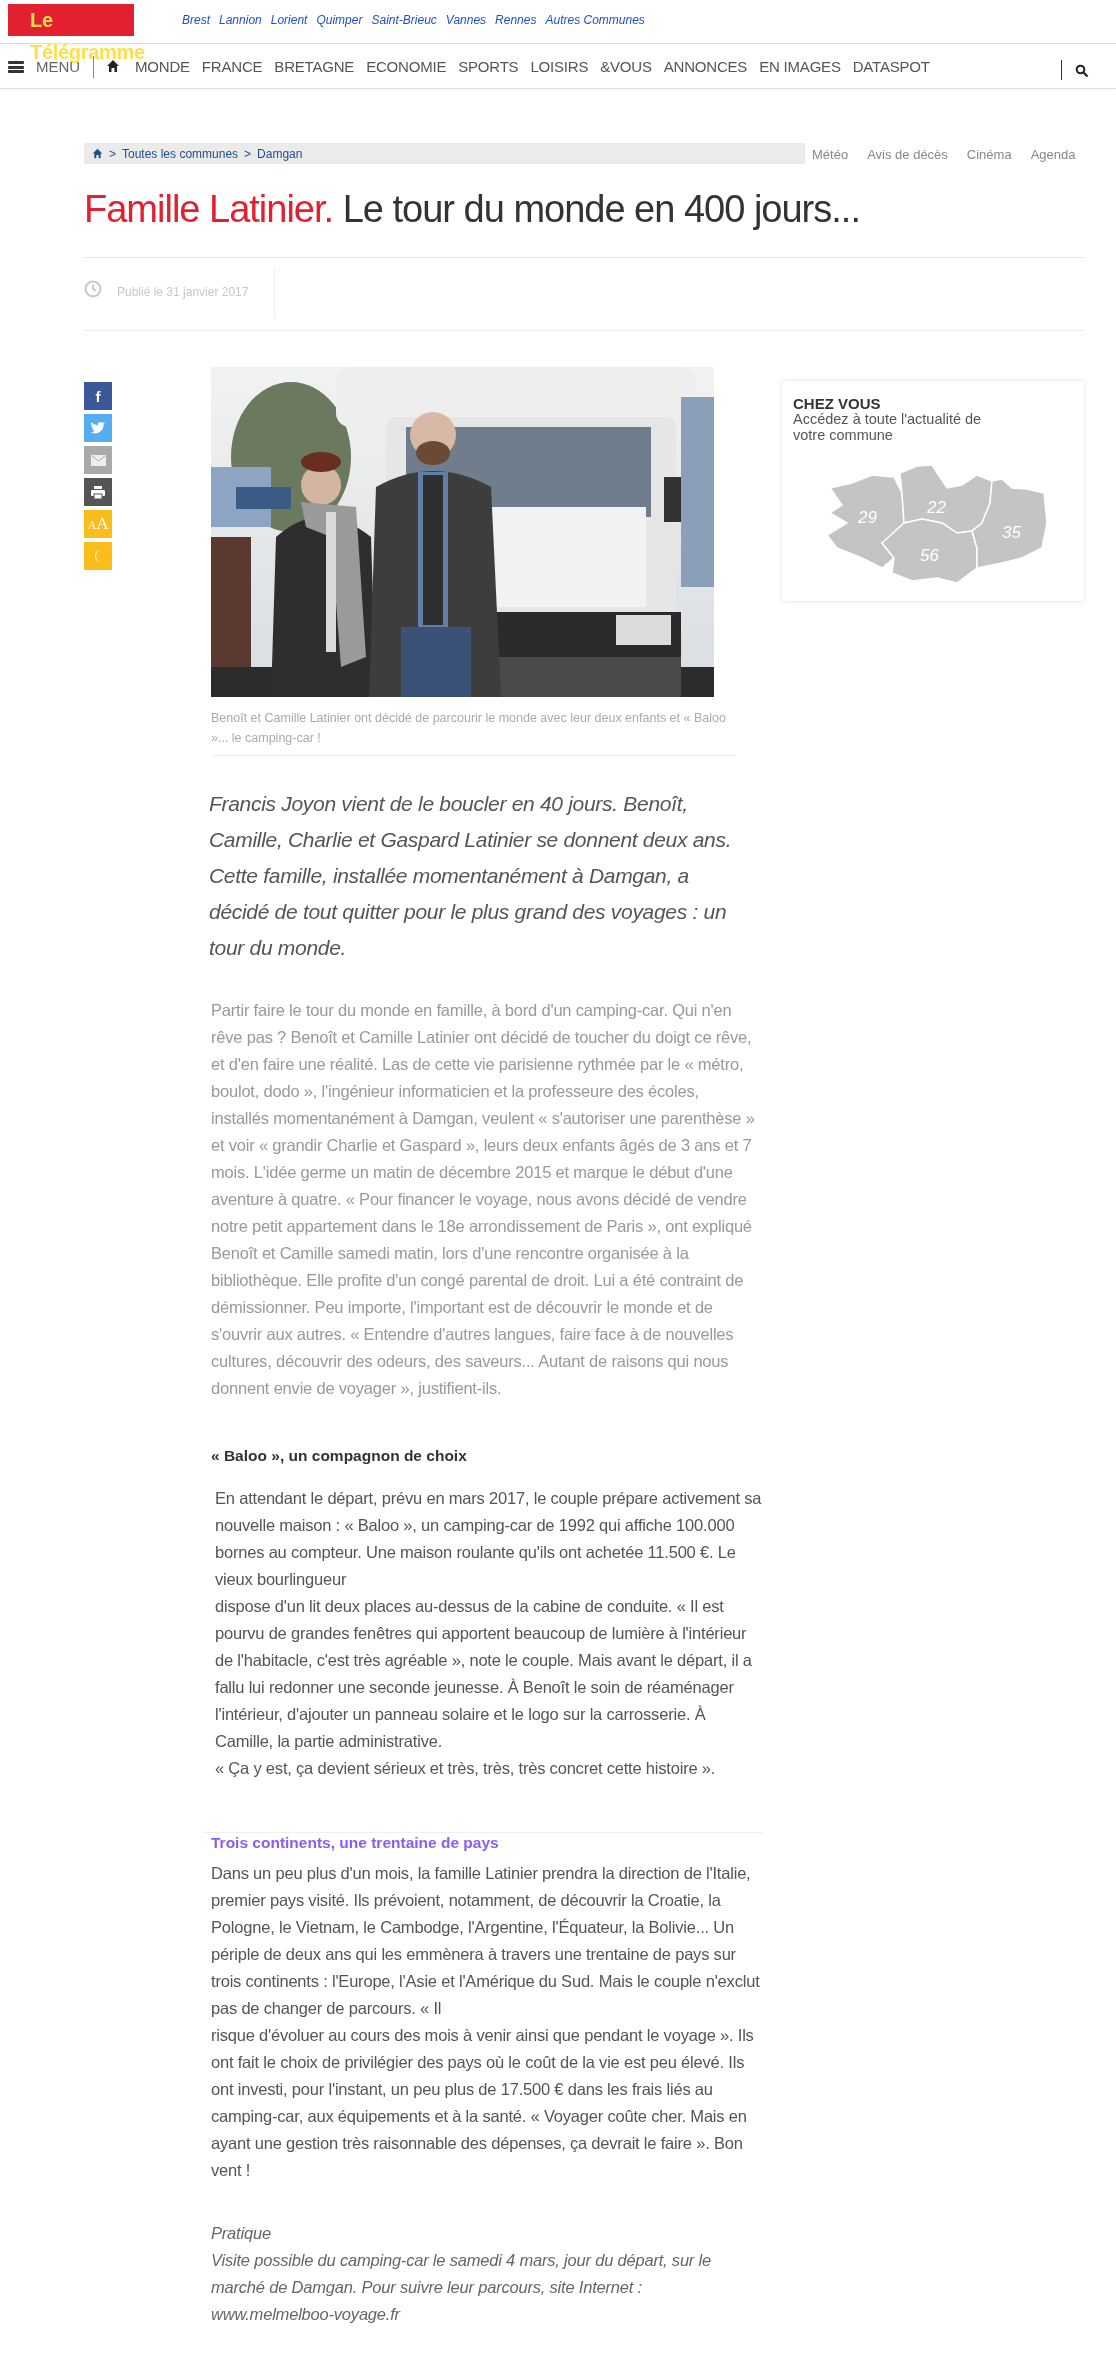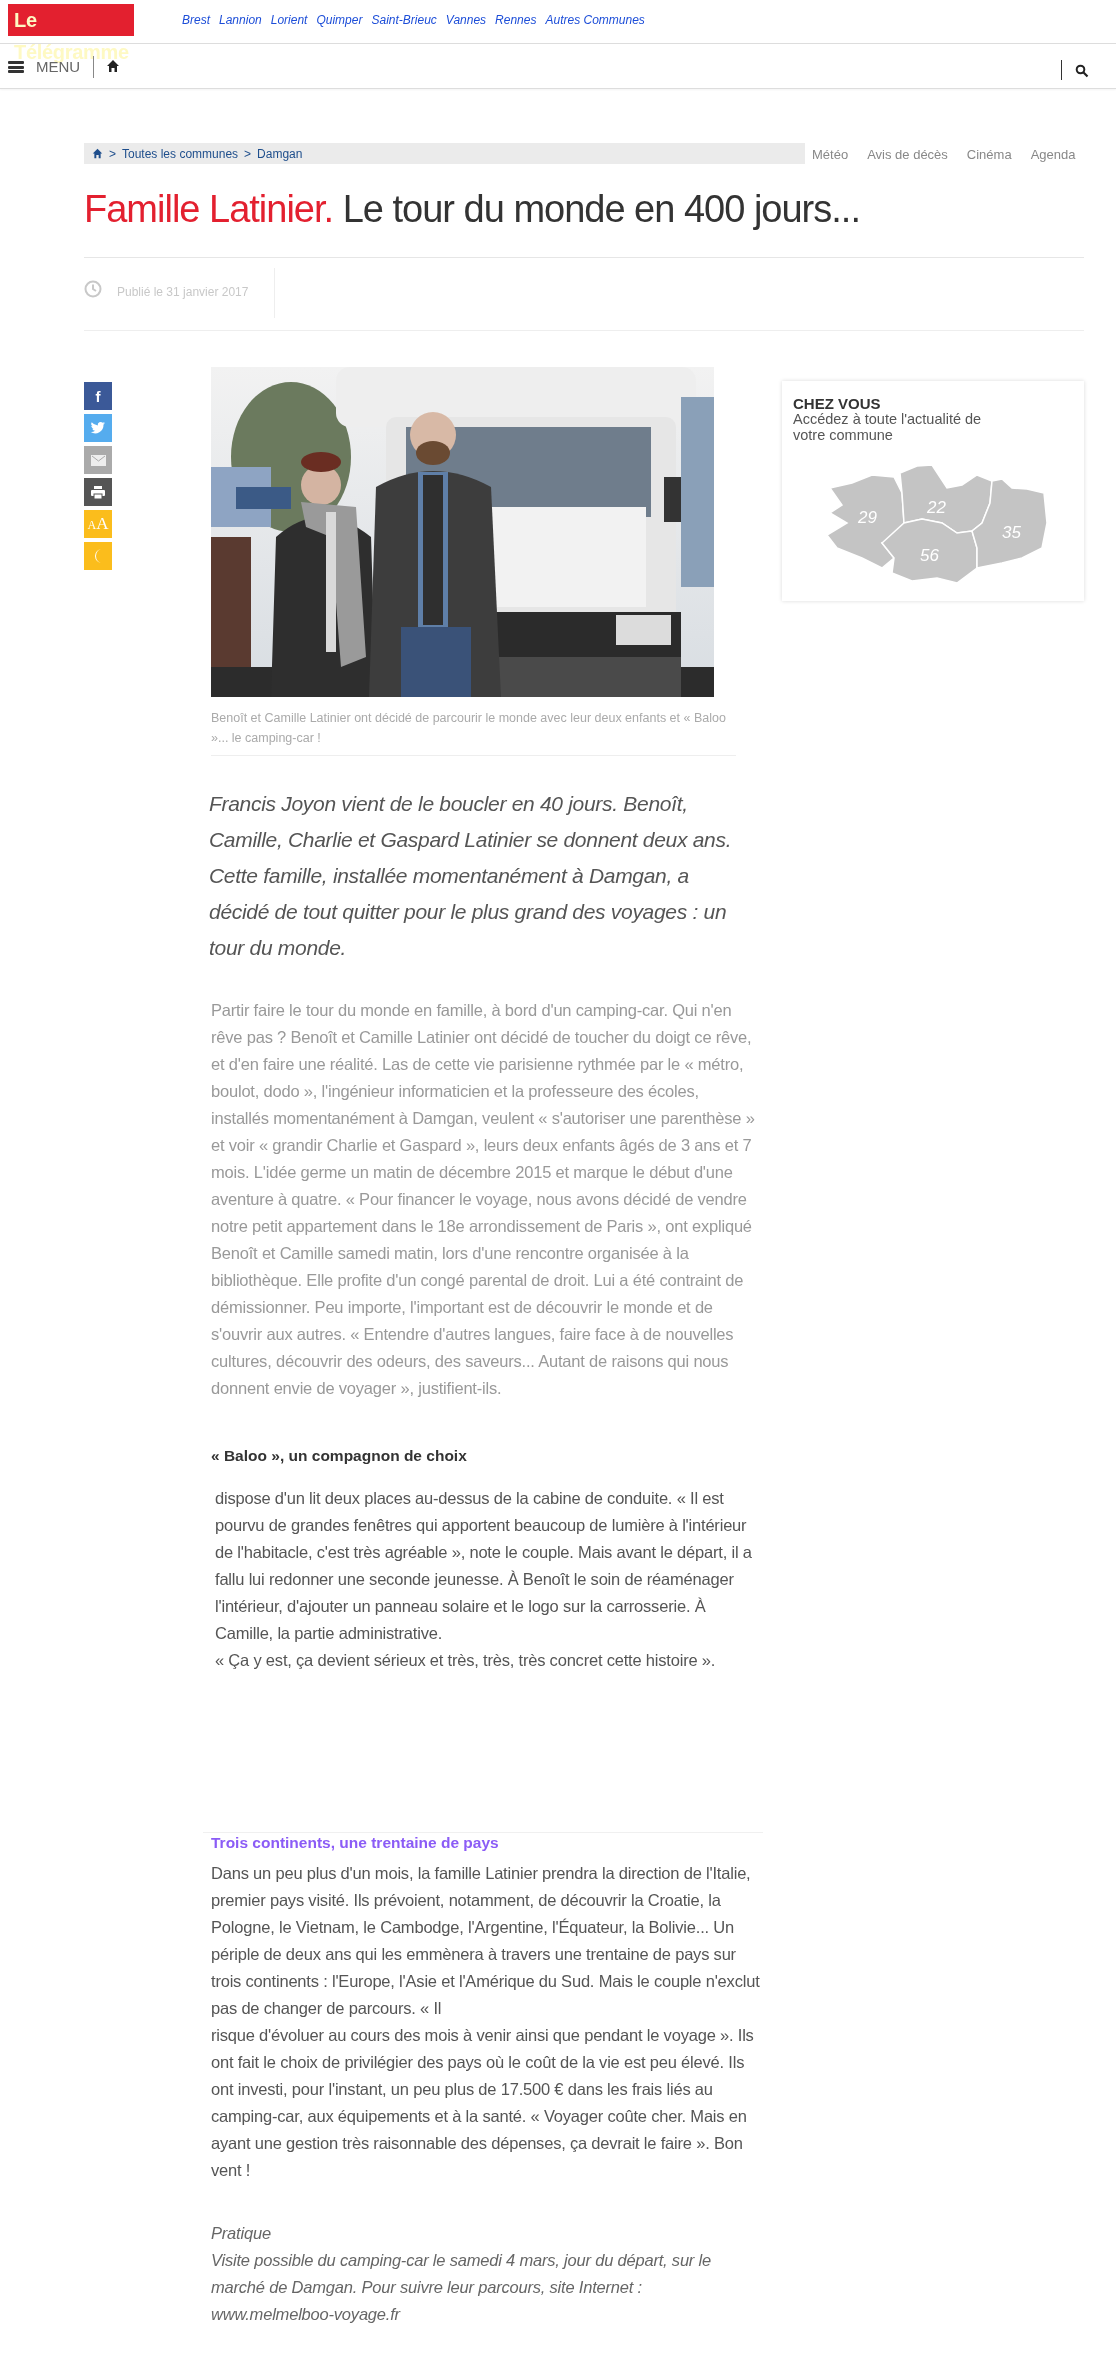--- a/index.html
+++ b/index.html
@@ -1,21 +1,21 @@
 <!DOCTYPE html>
 <html><head>
 <meta charset="utf-8">
 <style>
   * { box-sizing: border-box; margin: 0; padding: 0; }
   html, body { width: 1116px; background: #fff; }
   body { font-family: "Liberation Sans", sans-serif; color: #333; position: relative; height: 2361px; overflow: hidden; }
 
   
   .topbar { position: absolute; left: 0; top: 0; width: 1116px; height: 44px; border-bottom: 1px solid #ddd; }
-  .logo { position: absolute; left: 8px; top: 4px; width: 126px; height: 32px; background: #e3202f; color: #fef9c3; font-weight: bold; font-size: 20px; line-height: 32px; padding-left: 6px; letter-spacing: -0.3px; }
+  .logo { position: absolute; left: 8px; top: 4px; width: 126px; height: 32px; background: #e3202f; color: #fde047; font-weight: bold; font-size: 20px; line-height: 32px; padding-left: 22px; letter-spacing: -0.3px; }
   .cities { position: absolute; left: 182px; top: 13px; display: flex; gap: 9px; }
   .cities span { font-style: italic; font-size: 12px; color: #1d4ed8; }
 
   
   .navbar { position: absolute; left: 0; top: 45px; width: 1116px; height: 44px; border-bottom: 1px solid #ddd; box-shadow: 0 1px 2px rgba(0,0,0,0.05); }
   .hamburger { position: absolute; left: 8px; top: 16px; width: 16px; height: 12px; display: flex; flex-direction: column; justify-content: space-between; }
   .hamburger i { display: block; height: 3px; background: #333; border-radius: 1px; }
   .menu-label { position: absolute; left: 36px; top: 13px; font-size: 15px; color: #666; }
   .nav-sep { position: absolute; left: 93px; top: 11px; width: 1px; height: 22px; background: #888; }
   .home-ico { position: absolute; left: 106px; top: 14px; width: 14px; height: 14px; }
@@ -92,20 +92,32 @@
   <div class="hamburger">
       <i></i>
       <i></i>
       <i></i>
     </div>
   <span class="menu-label">MENU</span>
   <div class="nav-sep"></div>
   <svg class="home-ico" viewBox="0 0 14 14">
       <path d="M7 1 L13 7 L11 7 L11 13 L8.5 13 L8.5 9 L5.5 9 L5.5 13 L3 13 L3 7 L1 7 Z" fill="#222"></path>
     </svg>
+  <div class="nav-items">
+    <span>MONDE</span>
+    <span>FRANCE</span>
+    <span>BRETAGNE</span>
+    <span>ECONOMIE</span>
+    <span>SPORTS</span>
+    <span>LOISIRS</span>
+    <span>&amp;VOUS</span>
+    <span>ANNONCES</span>
+    <span>EN IMAGES</span>
+    <span>DATASPOT</span>
+  </div>
   <div class="nav-sep2"></div>
   <svg class="search-ico" viewBox="0 0 14 14">
       <circle cx="5.5" cy="5.5" r="3.8" stroke="#222" stroke-width="2" fill="none"></circle>
       <line x1="8.3" y1="8.3" x2="12.5" y2="12.5" stroke="#222" stroke-width="2.2"></line>
     </svg>
 </div>
 
 <div class="breadcrumb">
   <svg width="11" height="11" viewBox="0 0 14 14">
       <path d="M7 1 L13 7 L11 7 L11 13 L8.5 13 L8.5 9 L5.5 9 L5.5 13 L3 13 L3 7 L1 7 Z" fill="#1e4e8c"></path>
@@ -208,20 +220,21 @@
 </div>
 <p class="caption">Benoît et Camille Latinier ont décidé de parcourir le monde avec leur deux enfants et « Baloo »... le camping-car !</p>
 <div class="cap-hr"></div>
 
 <p class="chapo">Francis Joyon vient de le boucler en 40 jours. Benoît, Camille, Charlie et Gaspard Latinier se donnent deux ans. Cette famille, installée momentanément à Damgan, a décidé de tout quitter pour le plus grand des voyages : un tour du monde.</p>
 
 <p class="body1">Partir faire le tour du monde en famille, à bord d'un camping-car. Qui n'en rêve pas ? Benoît et Camille Latinier ont décidé de toucher du doigt ce rêve, et d'en faire une réalité. Las de cette vie parisienne rythmée par le « métro, boulot, dodo », l'ingénieur informaticien et la professeure des écoles, installés momentanément à Damgan, veulent « s'autoriser une parenthèse » et voir « grandir Charlie et Gaspard », leurs deux enfants âgés de 3 ans et 7 mois. L'idée germe un matin de décembre 2015 et marque le début d'une aventure à quatre. « Pour financer le voyage, nous avons décidé de vendre notre petit appartement dans le 18e arrondissement de Paris », ont expliqué Benoît et Camille samedi matin, lors d'une rencontre organisée à la bibliothèque. Elle profite d'un congé parental de droit. Lui a été contraint de démissionner. Peu importe, l'important est de découvrir le monde et de s'ouvrir aux autres. « Entendre d'autres langues, faire face à de nouvelles cultures, découvrir des odeurs, des saveurs... Autant de raisons qui nous donnent envie de voyager », justifient-ils.</p>
 
 <h3 class="h-baloo">« Baloo », un compagnon de choix</h3>
 <div class="body2">
+  <p>En attendant le départ, prévu en mars 2017, le couple prépare activement sa nouvelle maison : « Baloo », un camping-car de 1992 qui affiche 100.000 bornes au compteur. Une maison roulante qu'ils ont achetée 11.500 €. Le vieux bourlingueur</p>
   <p>dispose d'un lit deux places au-dessus de la cabine de conduite. « Il est pourvu de grandes fenêtres qui apportent beaucoup de lumière à l'intérieur de l'habitacle, c'est très agréable », note le couple. Mais avant le départ, il a fallu lui redonner une seconde jeunesse. À Benoît le soin de réaménager l'intérieur, d'ajouter un panneau solaire et le logo sur la carrosserie. À Camille, la partie administrative.</p>
   <p>« Ça y est, ça devient sérieux et très, très, très concret cette histoire ».</p>
 </div>
 
 <div class="hr3"></div>
 <h3 class="h-trois">Trois continents, une trentaine de pays</h3>
 <div class="body3">
   <p>Dans un peu plus d'un mois, la famille Latinier prendra la direction de l'Italie, premier pays visité. Ils prévoient, notamment, de découvrir la Croatie, la Pologne, le Vietnam, le Cambodge, l'Argentine, l'Équateur, la Bolivie... Un périple de deux ans qui les emmènera à travers une trentaine de pays sur trois continents : l'Europe, l'Asie et l'Amérique du Sud. Mais le couple n'exclut pas de changer de parcours. « Il</p>
   <p>risque d'évoluer au cours des mois à venir ainsi que pendant le voyage ». Ils ont fait le choix de privilégier des pays où le coût de la vie est peu élevé. Ils ont investi, pour l'instant, un peu plus de 17.500 € dans les frais liés au camping-car, aux équipements et à la santé. « Voyager coûte cher. Mais en ayant une gestion très raisonnable des dépenses, ça devrait le faire ». Bon vent !</p>
 </div>

